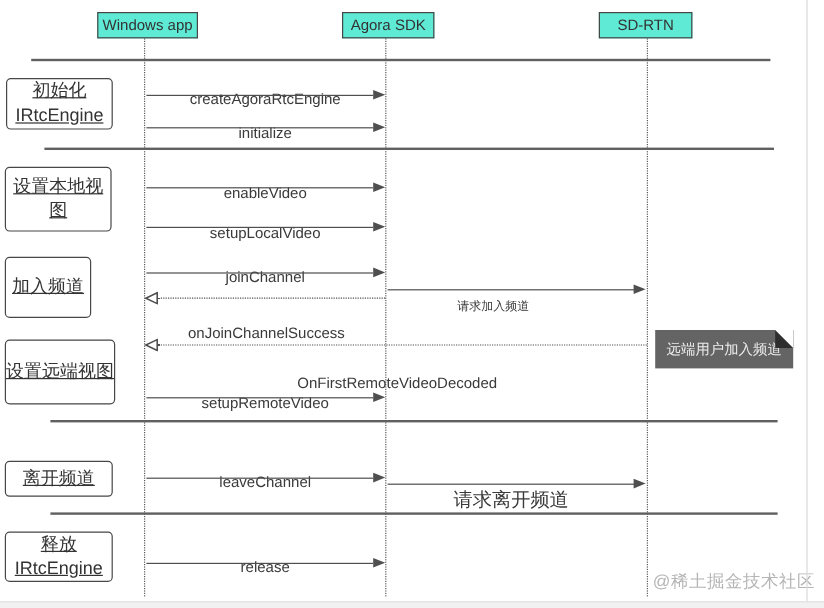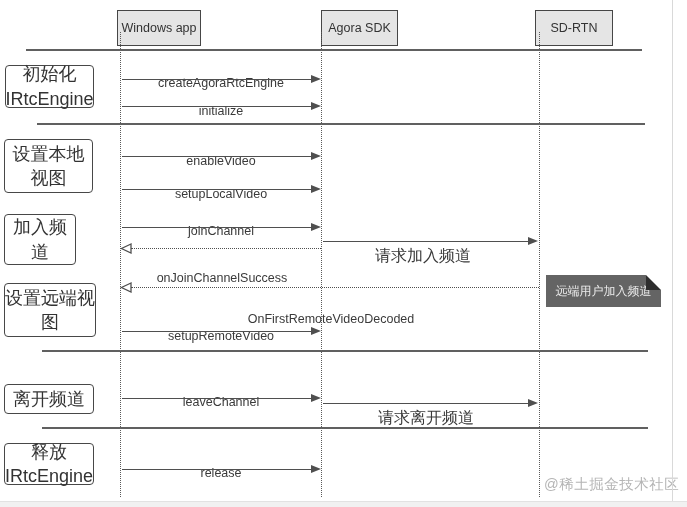--- a/index.html
+++ b/index.html
@@ -3,32 +3,32 @@
 <meta charset="utf-8">
 <style>
   * { margin:0; padding:0; box-sizing:border-box; }
   html,body { background:#ffffff; }
   body { font-family:"Liberation Sans", sans-serif; }
   #canvas {
     position:relative; width:687px; height:507px;
     background:#ffffff; overflow:hidden; color:#3a3a3a;
   }
   .actor-box {
-    position:absolute; height:36px; border:1.5px solid #464646; background:#e5e5e5;
+    position:absolute; height:22px; border:1.5px solid #464646; background:#5eead4;
     display:flex; align-items:center; justify-content:center;
-    font-size:12.5px; color:#333; white-space:nowrap;margin-left:36px;
+    font-size:12.5px; color:#333; white-space:nowrap;
   }
   .lifeline {
     position:absolute; width:0; border-left:1.6px dotted #5a5a5a;
   }
   .divider { position:absolute; height:2px; background:#606060; }
   .step-box {
     position:absolute; border:1.5px solid #474747; border-radius:4px; background:#fff;
     display:flex; align-items:center; justify-content:center; text-align:center;
-    font-size:18px; color:#333; white-space:pre-line; line-height:1.35;
+    font-size:15px; color:#333; white-space:pre-line; line-height:1.35;text-decoration:underline;
   }
   .msg-label {
     position:absolute; font-size:12.5px; color:#3a3a3a; text-align:center;
     height:15px; line-height:15px; white-space:nowrap;margin-top:14px;
   }
   .line { position:absolute; height:0; }
   .line.solid  { border-top:1.6px solid #4f4f4f; }
   .line.dotted { border-top:1.6px dotted #4f4f4f; }
   .ah-right {
     position:absolute; width:0; height:0;
@@ -104,21 +104,21 @@
   </div>
 
   <div>
     <div class="msg-label" style="left:122px;top:210px;width:198px">joinChannel</div>
     <div class="line solid" style="left:122px;top:227px;width:189px"></div>
     <div class="ah-right" style="left:311px;top:223px"></div>
   </div>
 
   <div>
     <div class="line solid" style="left:323px;top:241px;width:206px"></div>
-    <div class="msg-label" style="left:320px;top:234px;width:206px;font-size:16px">请求加入频道</div>
+    <div class="msg-label" style="left:308px;top:234px;width:206px;font-size:10px">请求加入频道</div>
     <div class="ah-right" style="left:528px;top:237px"></div>
   </div>
 
   <div>
     <div class="line dotted" style="left:131px;top:248px;width:190px"></div>
     <svg class="ah-left" style="left:120px;top:243px" width="12" height="11" viewBox="0 0 12 11">
       <path d="M11 1 L1.5 5.5 L11 10 Z" fill="#ffffff" stroke="#4f4f4f" stroke-width="1.3"></path>
     </svg>
     <div class="msg-label" style="left:122px;top:257px;width:200px">onJoinChannelSuccess</div>
   </div>

